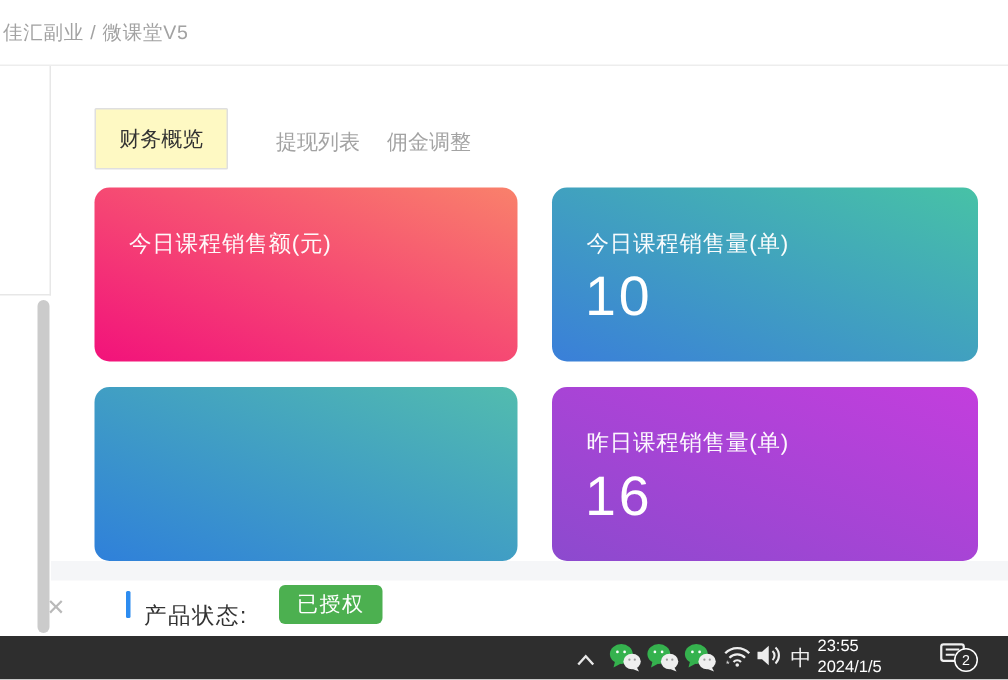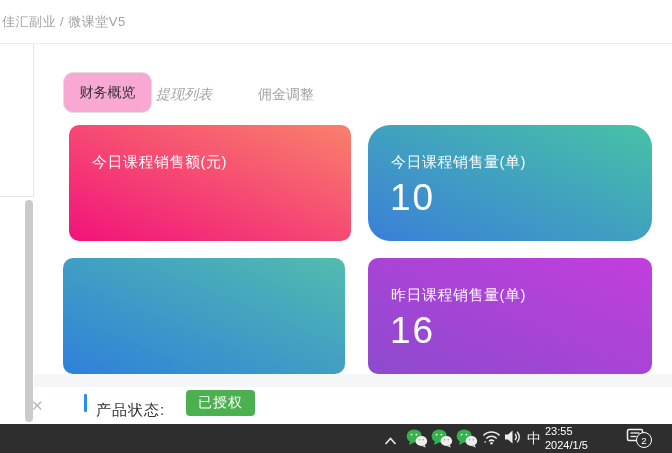--- a/index.html
+++ b/index.html
@@ -15,33 +15,33 @@
   .breadcrumb{left:2px;top:13px;font-size:13px;color:#a2a2a2;letter-spacing:0.5px;white-space:nowrap;}
 
   
   .side-vline{left:33px;top:44px;width:1px;height:153px;background:#e7e7e7;}
   .side-hline{left:0;top:196px;width:34px;height:1px;background:#e7e7e7;}
   .scroll-thumb{left:25px;top:200px;width:8px;height:222px;background:#cbcbcb;border-radius:4px;}
   .close-x{left:31px;top:398px;font-size:15px;color:#b9b9b9;line-height:1;}
 
   
   .tab-active{
-    left:63px;top:72px;width:89px;height:41px;background:#f9a8d4;
-    border:1px solid #dfdfdf;border-radius:10px;box-sizing:border-box;
+    left:63px;top:72px;width:89px;height:41px;background:#fef9c3;
+    border:1px solid #dfdfdf;border-radius:1px;box-sizing:border-box;
     display:flex;align-items:center;justify-content:center;
     font-size:14px;color:#333;cursor:pointer;
   }
   .tab-plain{top:86px;font-size:14px;color:#a3a3a3;cursor:pointer;white-space:nowrap;}
-  .tab-2{left:156px;font-style:italic;}
+  .tab-2{left:184px;}
   .tab-3{left:258px;}
 
   
   .stat-card{width:282px;height:116px;border-radius:10px;color:#fff;}
   .card-1{left:63px;top:125px;}
-  .card-2{left:368px;top:125px;width:284px;border-radius:22px;}
+  .card-2{left:368px;top:125px;width:284px;}
   .card-3{left:63px;top:258px;}
   .card-4{left:368px;top:258px;width:284px;}
   .card-label{position:absolute;left:23px;top:28px;font-size:15px;letter-spacing:0.5px;color:#fff;opacity:0.97;white-space:nowrap;}
   .card-value{position:absolute;left:22px;top:52px;font-size:37px;letter-spacing:2px;color:#fff;}
 
   .section-gap{left:34px;top:374px;width:638px;height:13px;background:#f5f6f8;}
 
   
   .status-marker{left:84px;top:394px;width:3px;height:18px;border-radius:1px;}
   .status-label{left:96px;top:401px;font-size:15px;color:#333;letter-spacing:1px;white-space:nowrap;}
@@ -70,21 +70,21 @@
 <div class="abs side-hline"></div>
 <div class="abs scroll-thumb"></div>
 <div class="abs close-x">✕</div>
 
 <div class="abs tab-active">
   <span>财务概览</span>
 </div>
 <div class="abs tab-plain tab-2">提现列表</div>
 <div class="abs tab-plain tab-3">佣金调整</div>
 
-<div class="abs stat-card card-1" style="background: linear-gradient(to right top, rgb(242, 18, 123), rgb(249, 129, 107)); margin-left: 6px;">
+<div class="abs stat-card card-1" style="background: linear-gradient(to right top, rgb(242, 18, 123), rgb(249, 129, 107));">
   <div class="card-label">今日课程销售额(元)</div>
 </div>
 <div class="abs stat-card card-2" style="background: linear-gradient(to right top, rgb(58, 127, 217), rgb(71, 194, 166));">
   <div class="card-label">今日课程销售量(单)</div>
   <div class="card-value">10</div>
 </div>
 <div class="abs stat-card card-3" style="background: linear-gradient(to right top, rgb(47, 128, 218), rgb(82, 188, 174));">
 </div>
 <div class="abs stat-card card-4" style="background: linear-gradient(to right top, rgb(140, 74, 206), rgb(195, 62, 221));">
   <div class="card-label">昨日课程销售量(单)</div>

